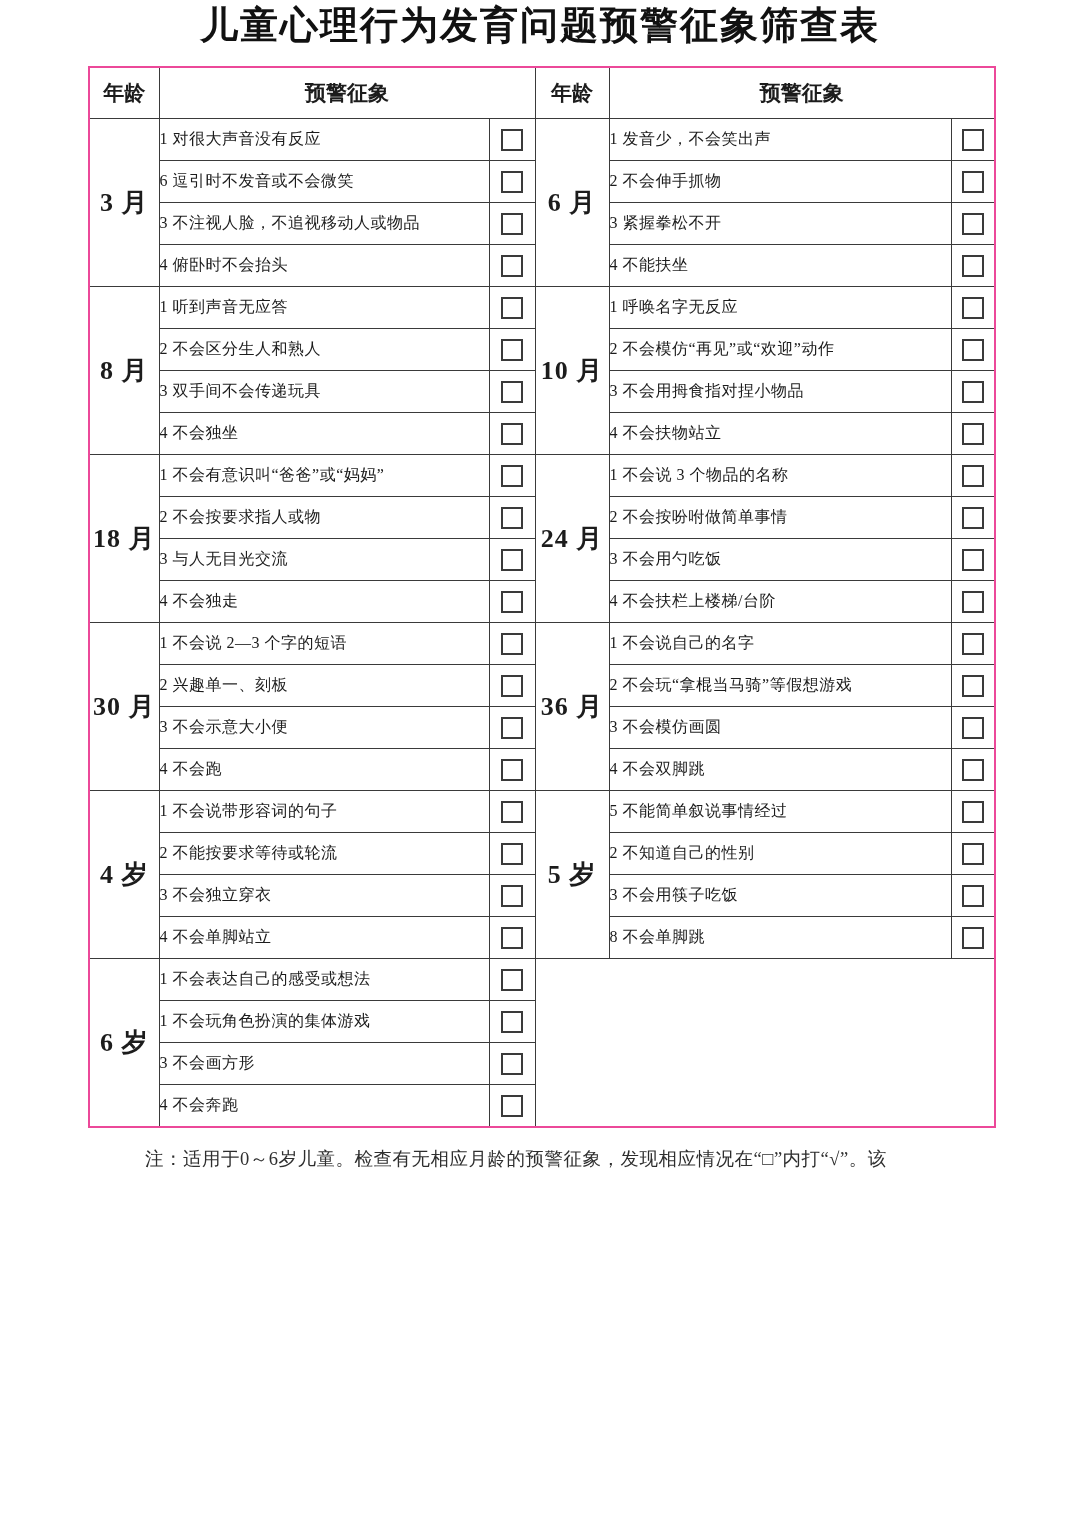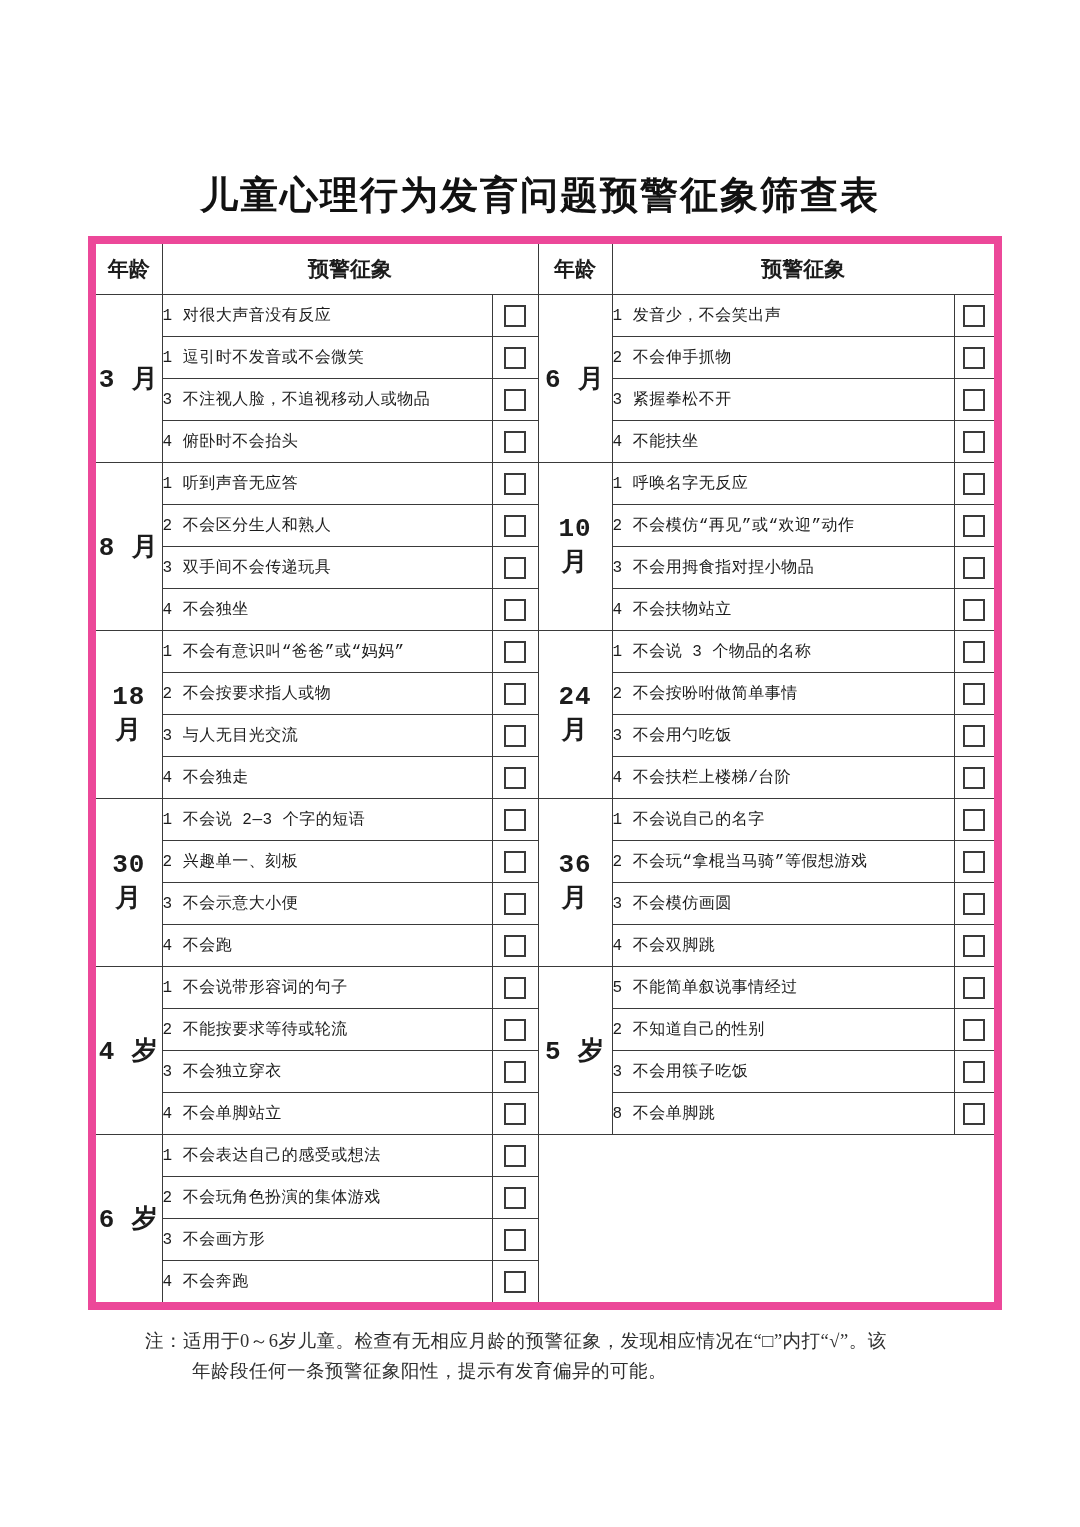--- a/index.html
+++ b/index.html
@@ -13,34 +13,32 @@
   }
   .page {
     position: relative;
     width: 1080px;
     height: 1527px;
     background: #ffffff;
     overflow: hidden;
   }
   .title {
     margin: 0;
-    padding-top: 170px;
     text-align: center;
     font-size: 38px;
     font-weight: bold;
     letter-spacing: 2px;
     color: #111111;
   }
   table.screening {
     border-collapse: collapse;
     table-layout: fixed;
     margin: 15px 0 0 88px;
     width: 906px;
-    border: 8px solid #ec4899;
-    font-family: Liberation Mono, monospace;
+    border: 2px solid #ec4899;
   }
   table.screening td {
     border: 1px solid #3a3a3a;
     padding: 0;
     vertical-align: middle;
     overflow: hidden;
   }
   td.hdr {
     height: 50px;
     text-align: center;
@@ -115,21 +113,21 @@
 
     <tr class="item-row">
       <td class="age" rowspan="4">3 月</td>
       <td class="item">1 对很大声音没有反应</td>
       <td class="cb-cell"><span class="checkbox"></span></td>
       <td class="age" rowspan="4">6 月</td>
       <td class="item">1 发音少，不会笑出声</td>
       <td class="cb-cell"><span class="checkbox"></span></td>
     </tr>
     <tr class="item-row">
-      <td class="item">1 逗引时不发音或不会微笑</td>
+      <td class="item">6 逗引时不发音或不会微笑</td>
       <td class="cb-cell"><span class="checkbox"></span></td>
       <td class="item">2 不会伸手抓物</td>
       <td class="cb-cell"><span class="checkbox"></span></td>
     </tr>
     <tr class="item-row">
       <td class="item">3 不注视人脸，不追视移动人或物品</td>
       <td class="cb-cell"><span class="checkbox"></span></td>
       <td class="item">3 紧握拳松不开</td>
       <td class="cb-cell"><span class="checkbox"></span></td>
     </tr>
@@ -248,32 +246,31 @@
       <td class="cb-cell"><span class="checkbox"></span></td>
     </tr>
 
     <tr class="item-row">
       <td class="age" rowspan="4">6 岁</td>
       <td class="item">1 不会表达自己的感受或想法</td>
       <td class="cb-cell"><span class="checkbox"></span></td>
       <td class="empty-cell" rowspan="4" colspan="3"></td>
     </tr>
     <tr class="item-row">
-      <td class="item">2 不会玩角色扮演的集体游戏</td>
+      <td class="item">1 不会玩角色扮演的集体游戏</td>
       <td class="cb-cell"><span class="checkbox"></span></td>
     </tr>
     <tr class="item-row">
       <td class="item">3 不会画方形</td>
       <td class="cb-cell"><span class="checkbox"></span></td>
     </tr>
     <tr class="item-row">
       <td class="item">4 不会奔跑</td>
       <td class="cb-cell"><span class="checkbox"></span></td>
     </tr>
   </tbody>
     </table>
 
   <div class="note">
     <div class="line1">注：适用于0～6岁儿童。检查有无相应月龄的预警征象，发现相应情况在“□”内打“√”。该</div>
-    <div class="line2">年龄段任何一条预警征象阳性，提示有发育偏异的可能。</div>
   </div>
 
 </div>
 
 </body></html>

